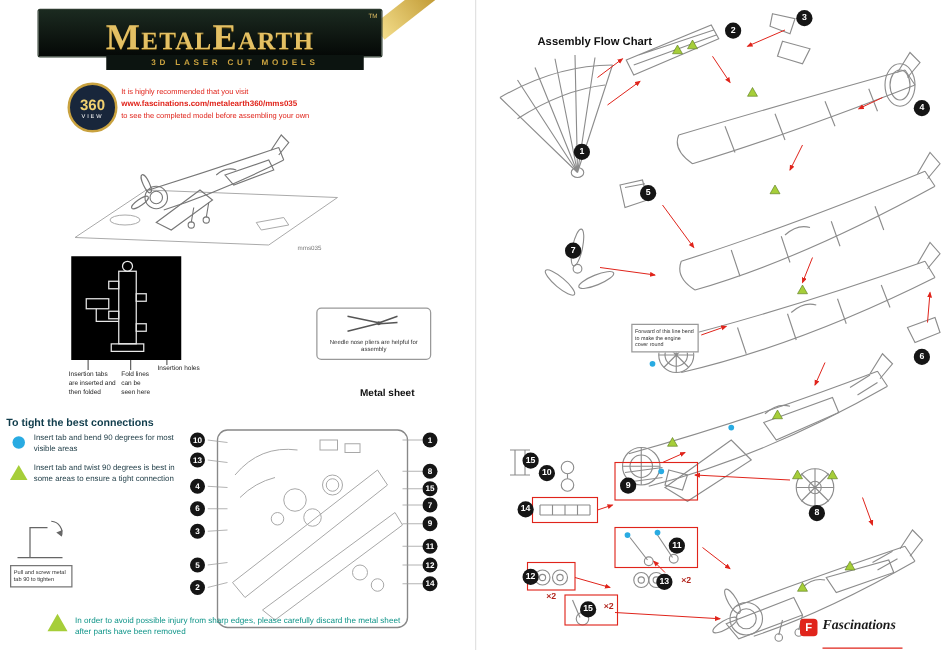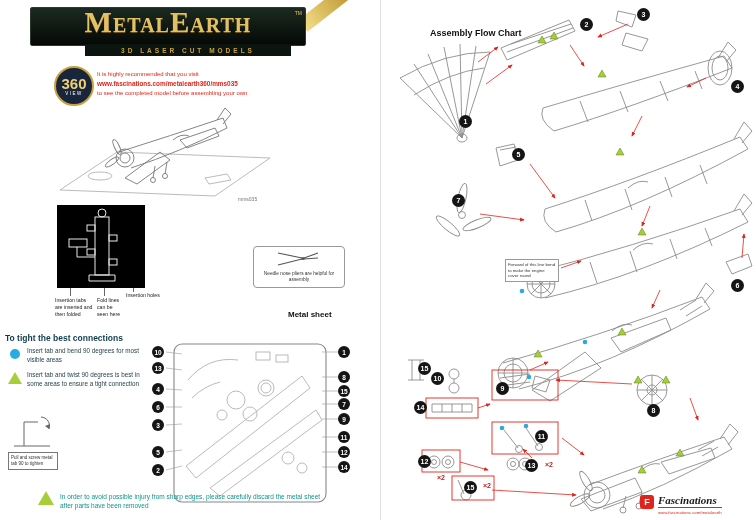--- a/index.html
+++ b/index.html
@@ -4,32 +4,32 @@
 <style>
   html,body{margin:0;padding:0;}
   body{width:756px;height:520px;position:relative;overflow:hidden;background:#fff;
        font-family:"Liberation Sans",sans-serif;color:#222;}
   .abs{position:absolute;}
   
   .ribbon{position:absolute;left:296px;top:-2px;width:66px;height:15px;
           background:linear-gradient(90deg,#f3dd8a,#b58a20);transform:rotate(-38deg);z-index:1;}
   .logo-banner{position:absolute;left:30px;top:7px;width:274px;height:37px;z-index:2;
           background:linear-gradient(#1b2a20,#050806);border:1px solid #2c3a2e;border-radius:2px;
-          display:flex;align-items:flex-start;justify-content:center;}
+          display:flex;align-items:flex-end;justify-content:center;}
   .logo-text{font-family:"Liberation Serif",serif;font-variant:small-caps;font-weight:bold;
           font-size:29px;letter-spacing:1px;line-height:1;color:#e3c064;text-shadow:0 1px 0 #6e5210;}
   .tm{position:absolute;right:3px;top:2px;font-size:5px;color:#e3c064;}
   .logo-sub{position:absolute;left:85px;top:44px;width:206px;height:12px;z-index:2;background:#0c1410;
           color:#c9a23f;font-size:6.5px;font-weight:bold;letter-spacing:3px;
           display:flex;align-items:center;justify-content:center;}
   
   .badge360{position:absolute;left:54px;top:66px;width:36px;height:36px;border-radius:50%;
           background:#18263b;border:2px solid #c9a23f;display:flex;flex-direction:column;
           align-items:center;justify-content:center;z-index:2;}
-  .badge360 .b1{font-size:15px;font-weight:bold;color:#f0d070;line-height:1;}
+  .badge360 .b1{font-size:12px;font-weight:bold;color:#f0d070;line-height:1;}
   .badge360 .b2{font-size:4.5px;letter-spacing:1.5px;color:#fff;}
   .visit{position:absolute;left:97px;top:70px;width:178px;color:#e0241b;font-size:6px;line-height:1.5;}
   .visit .url{font-weight:bold;font-size:6.4px;}
   
   .model-code{position:absolute;left:238px;top:196px;font-size:5px;color:#777;}
   .blackbox{position:absolute;left:57px;top:205px;width:88px;height:83px;background:#000;}
   .vline{position:absolute;width:1px;height:8px;background:#666;}
   .lbl{position:absolute;font-size:5.2px;color:#222;line-height:1.3;}
   .pliers-box{position:absolute;left:253px;top:246px;width:92px;height:42px;border:1px solid #999;
           border-radius:4px;text-align:center;padding-top:3px;box-sizing:border-box;}
@@ -51,21 +51,21 @@
   .num.m{width:12px;height:12px;font-size:6.5px;}
   .x2{position:absolute;color:#b3261e;font-size:7px;font-weight:bold;z-index:5;}
   
   .flow-title{position:absolute;left:430px;top:4px;font-size:9px;font-weight:bold;color:#111;margin-top:24px;}
   .bend-note{position:absolute;left:505px;top:259px;width:54px;background:#fff;border:0.5px solid #999;
           font-size:4.3px;color:#333;line-height:1.3;padding:2px;box-sizing:border-box;z-index:4;}
   .brand{position:absolute;left:640px;top:495px;display:flex;align-items:flex-start;gap:4px;z-index:5;}
   .brand-icon{width:14px;height:14px;background:#e0241b;border-radius:3px;color:#fff;font-size:9px;
           font-weight:bold;display:flex;align-items:center;justify-content:center;}
   .brand-name{font-family:"Liberation Serif",serif;font-style:italic;font-weight:bold;font-size:11px;
-          color:#1a1a1a;border-bottom:1.5px solid #e0241b;padding-bottom:1px;line-height:1;}
+          color:#1a1a1a;border-bottom:1.5px solid #e0241b;padding-bottom:12px;line-height:1;}
   .brand-url{font-size:4.3px;color:#e0241b;margin-top:2px;}
 </style>
 </head>
 <body>
 
 <div class="page">
 
   <div class="ribbon"></div>
   <div class="logo-banner">
     <span class="logo-text">MetalEarth</span>

